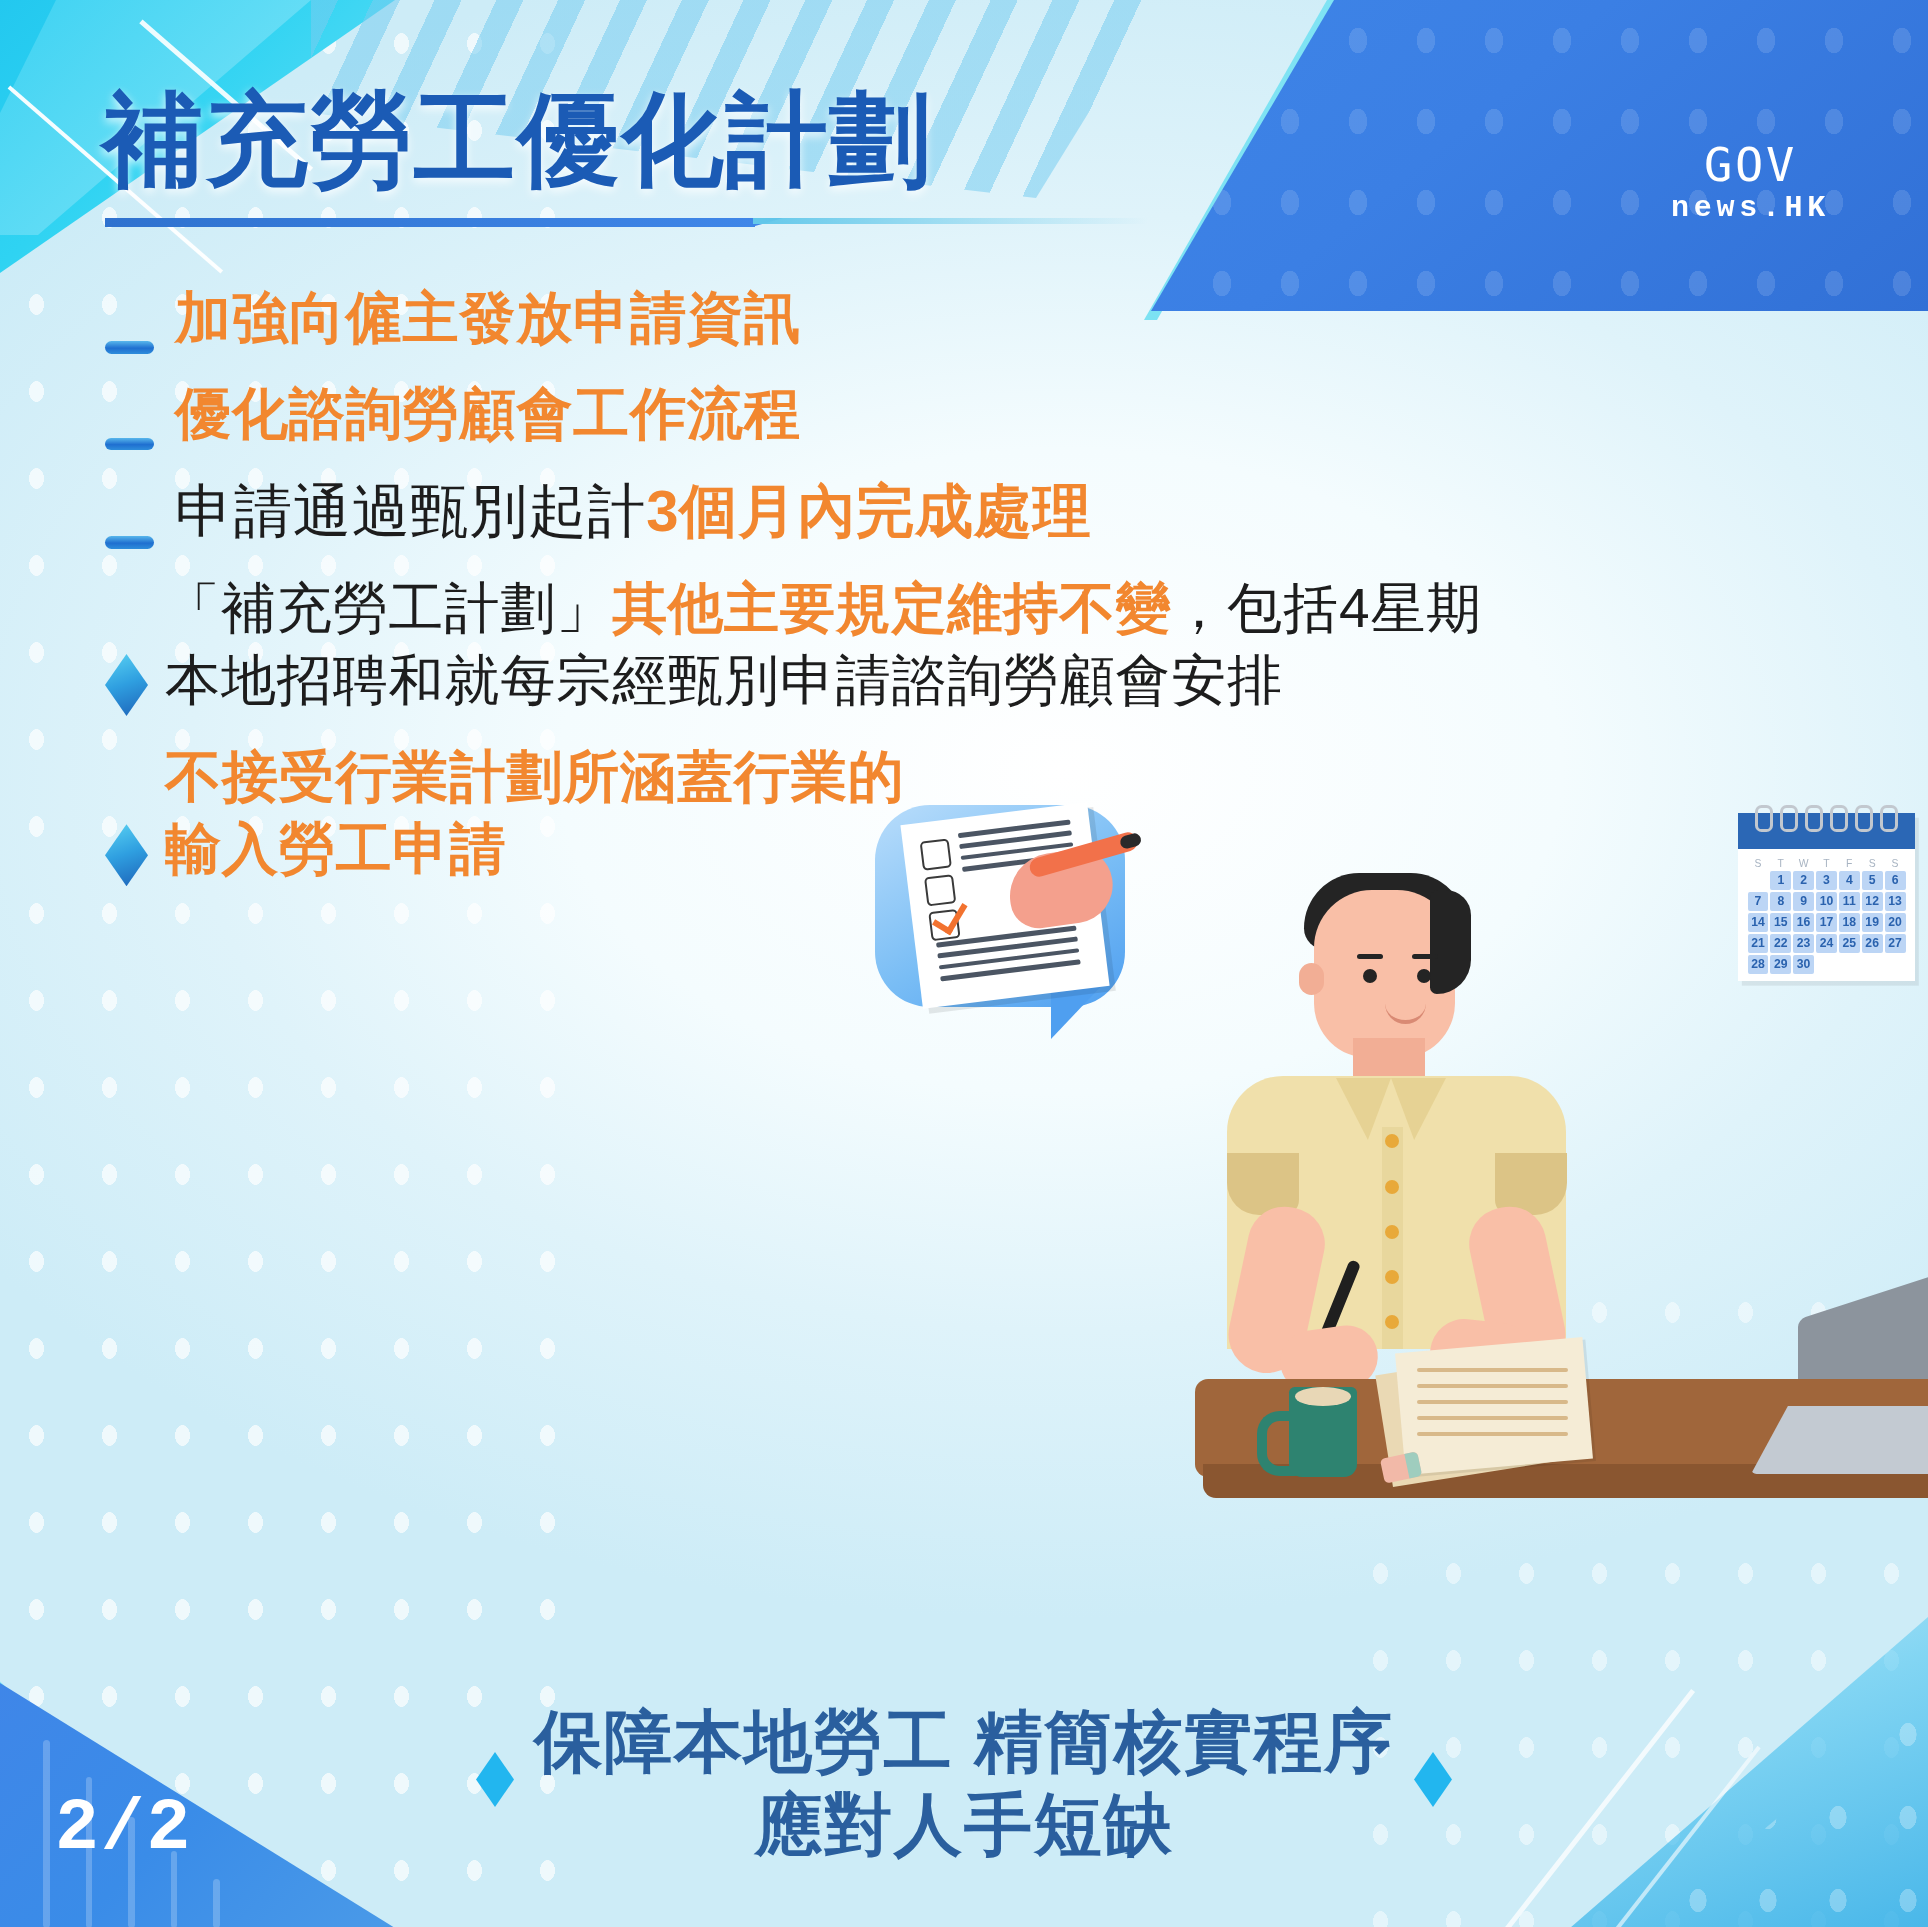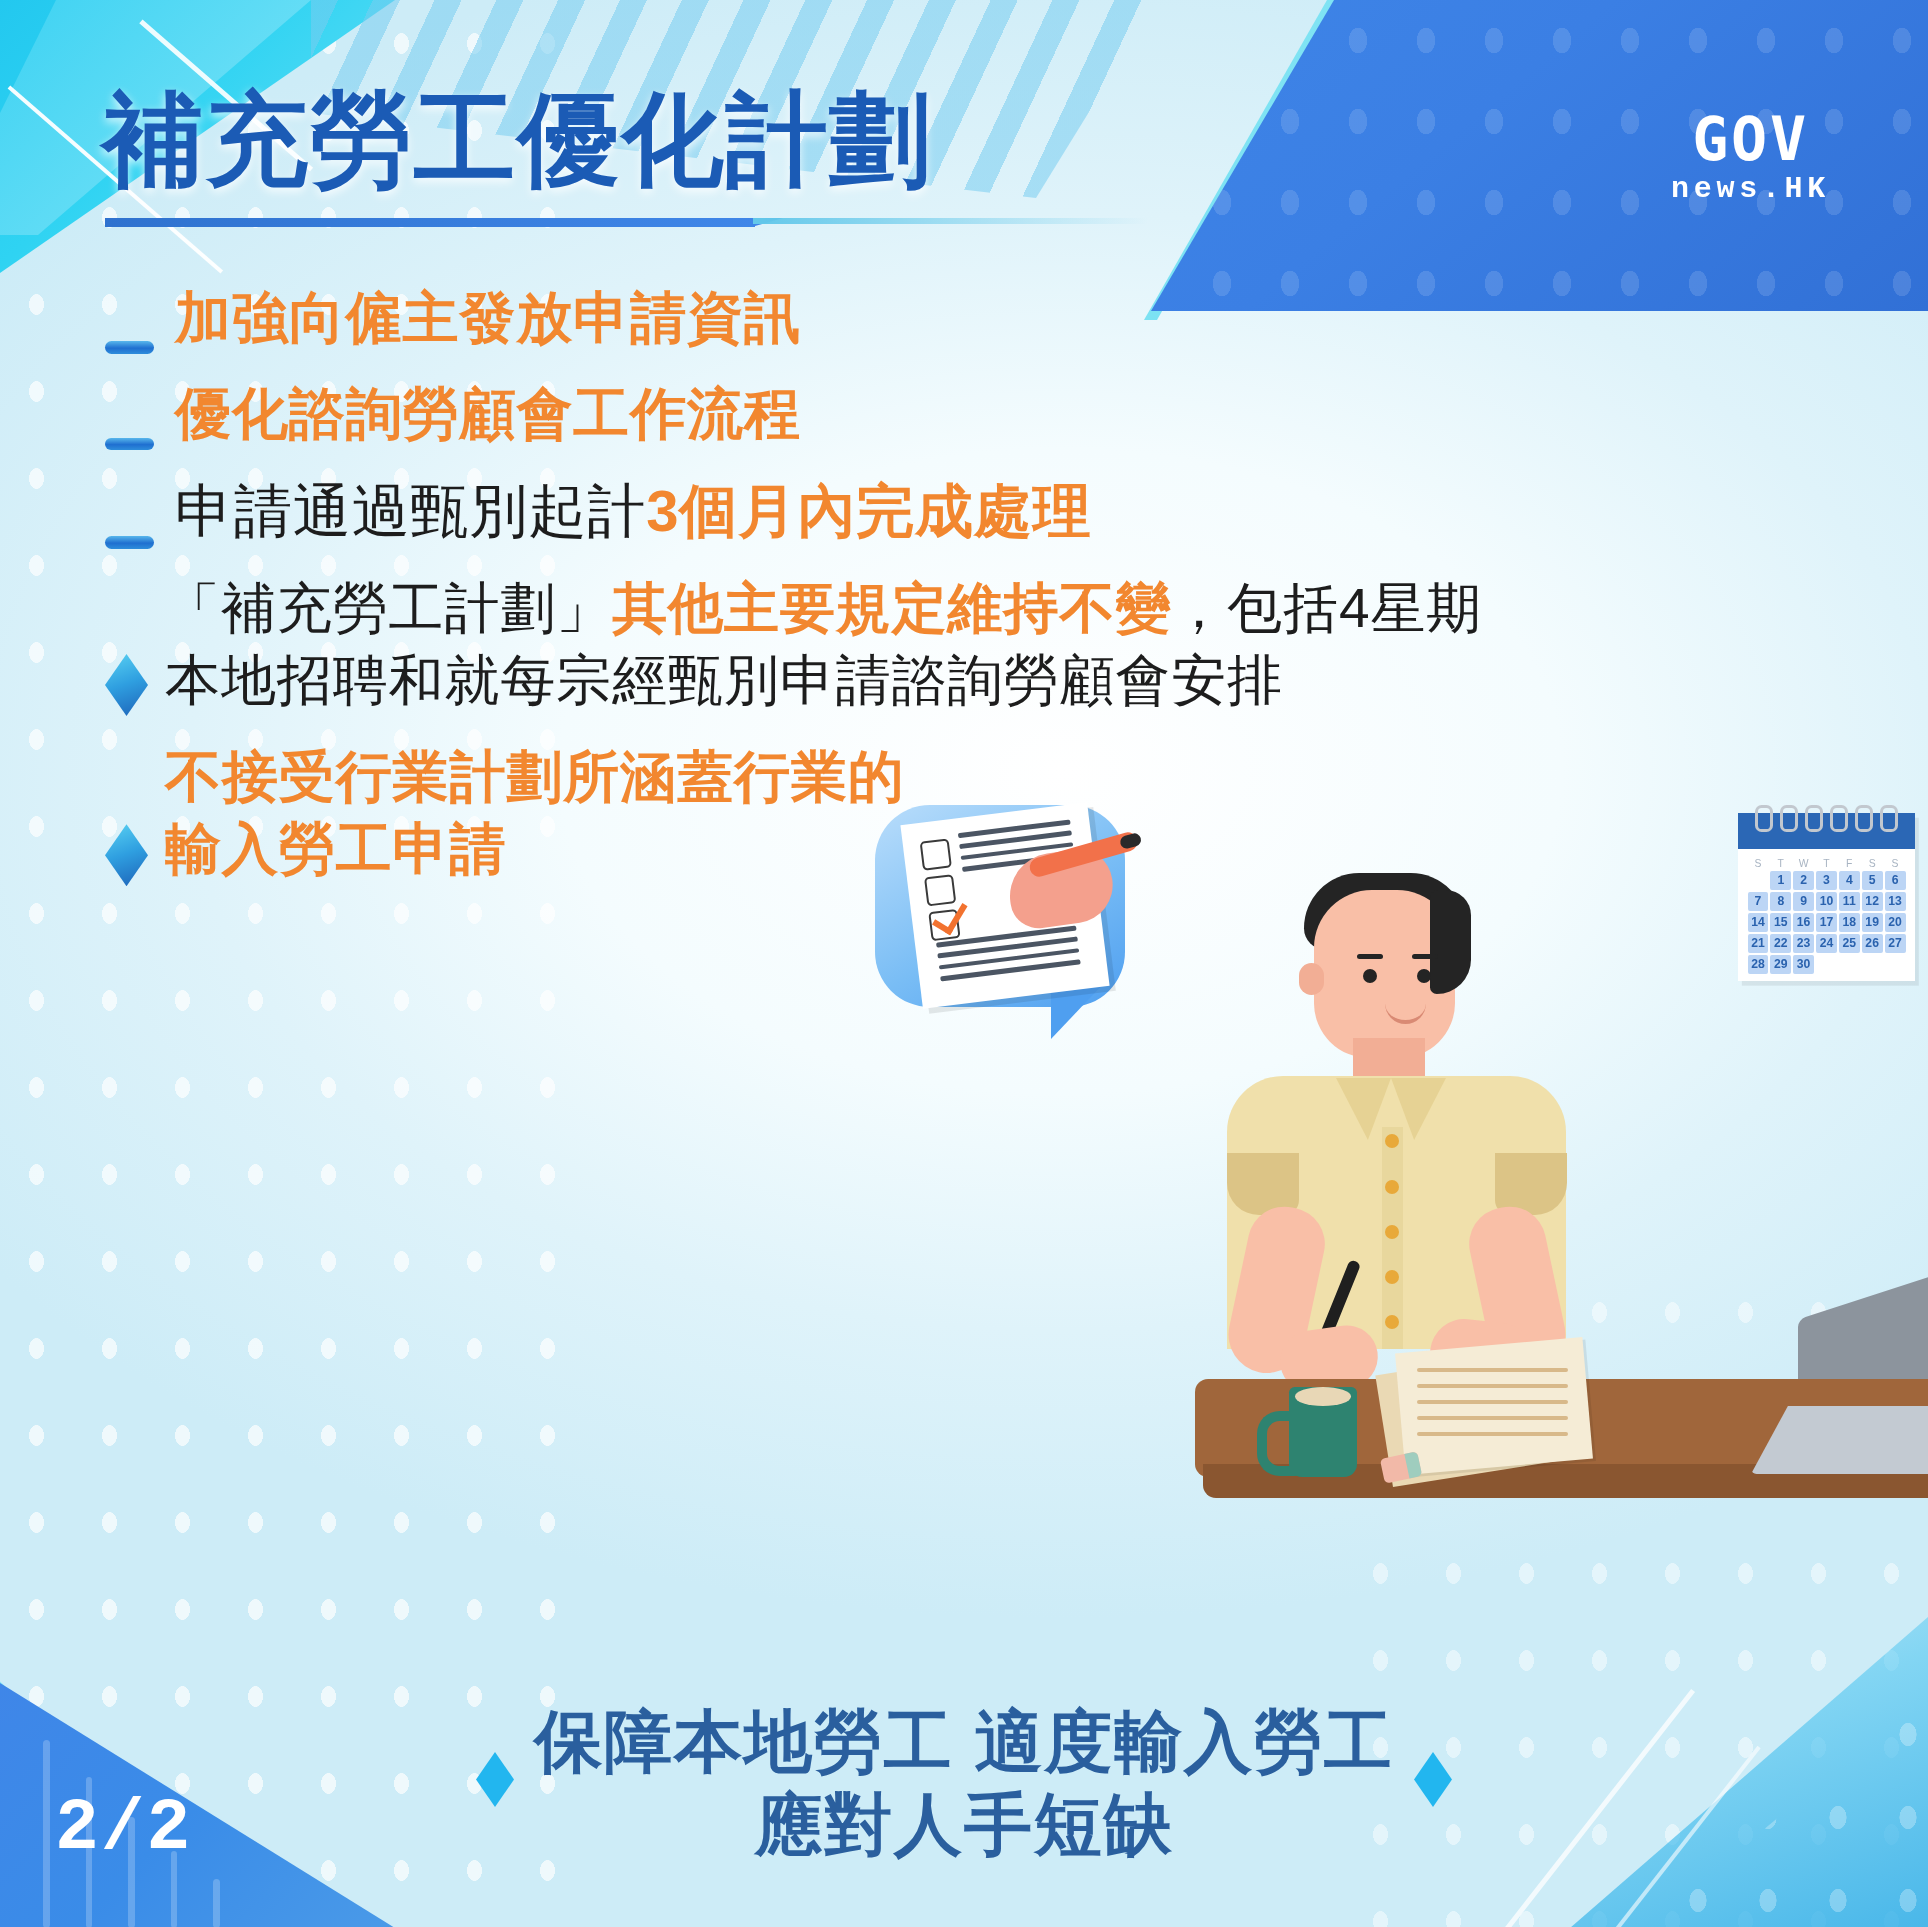--- a/index.html
+++ b/index.html
@@ -69,21 +69,21 @@
     position:absolute;right:0;top:0;width:876px;height:320px;
     background:linear-gradient(140deg,#7fe5f4,#57d7ef);
     clip-path:polygon(275px 0,288px 0,105px 320px,92px 320px);
     opacity:.9;
   }
 
   
   .logo{position:absolute;right:98px;top:111px;text-align:center;color:#fff;}
   .logo .gov{
     font-family:"DejaVu Sans Mono","Liberation Mono",monospace;
-    font-size:60px;font-weight:bold;letter-spacing:2.8px;line-height:.95;
+    font-size:47px;font-weight:normal;letter-spacing:2.8px;line-height:.95;margin-top:32px;
   }
   .logo .news{
     font-family:Liberation Mono, monospace;
     font-size:30px;font-weight:bold;letter-spacing:4.7px;margin-top:3.8px;
   }
 
   
   .title{
     position:absolute;left:102px;top:87px;
     font-size:102px;line-height:1.05;font-weight:bold;color:#1b5bb5;
@@ -501,18 +501,18 @@
       <i style="height:151px"></i>
       <i style="height:111px"></i>
       <i style="height:77px"></i>
       <i style="height:49px"></i>
   </div>
   <div class="pagenum">2/2</div>
 
   <div class="tag-dia l"></div>
   <div class="tag-dia r"></div>
   <div class="tagline">
-    <div>保障本地勞工 適度輸入勞工</div>
+    <div>保障本地勞工 精簡核實程序</div>
     <div>應對人手短缺</div>
   </div>
 
 </div>
 
 
 </body></html>

